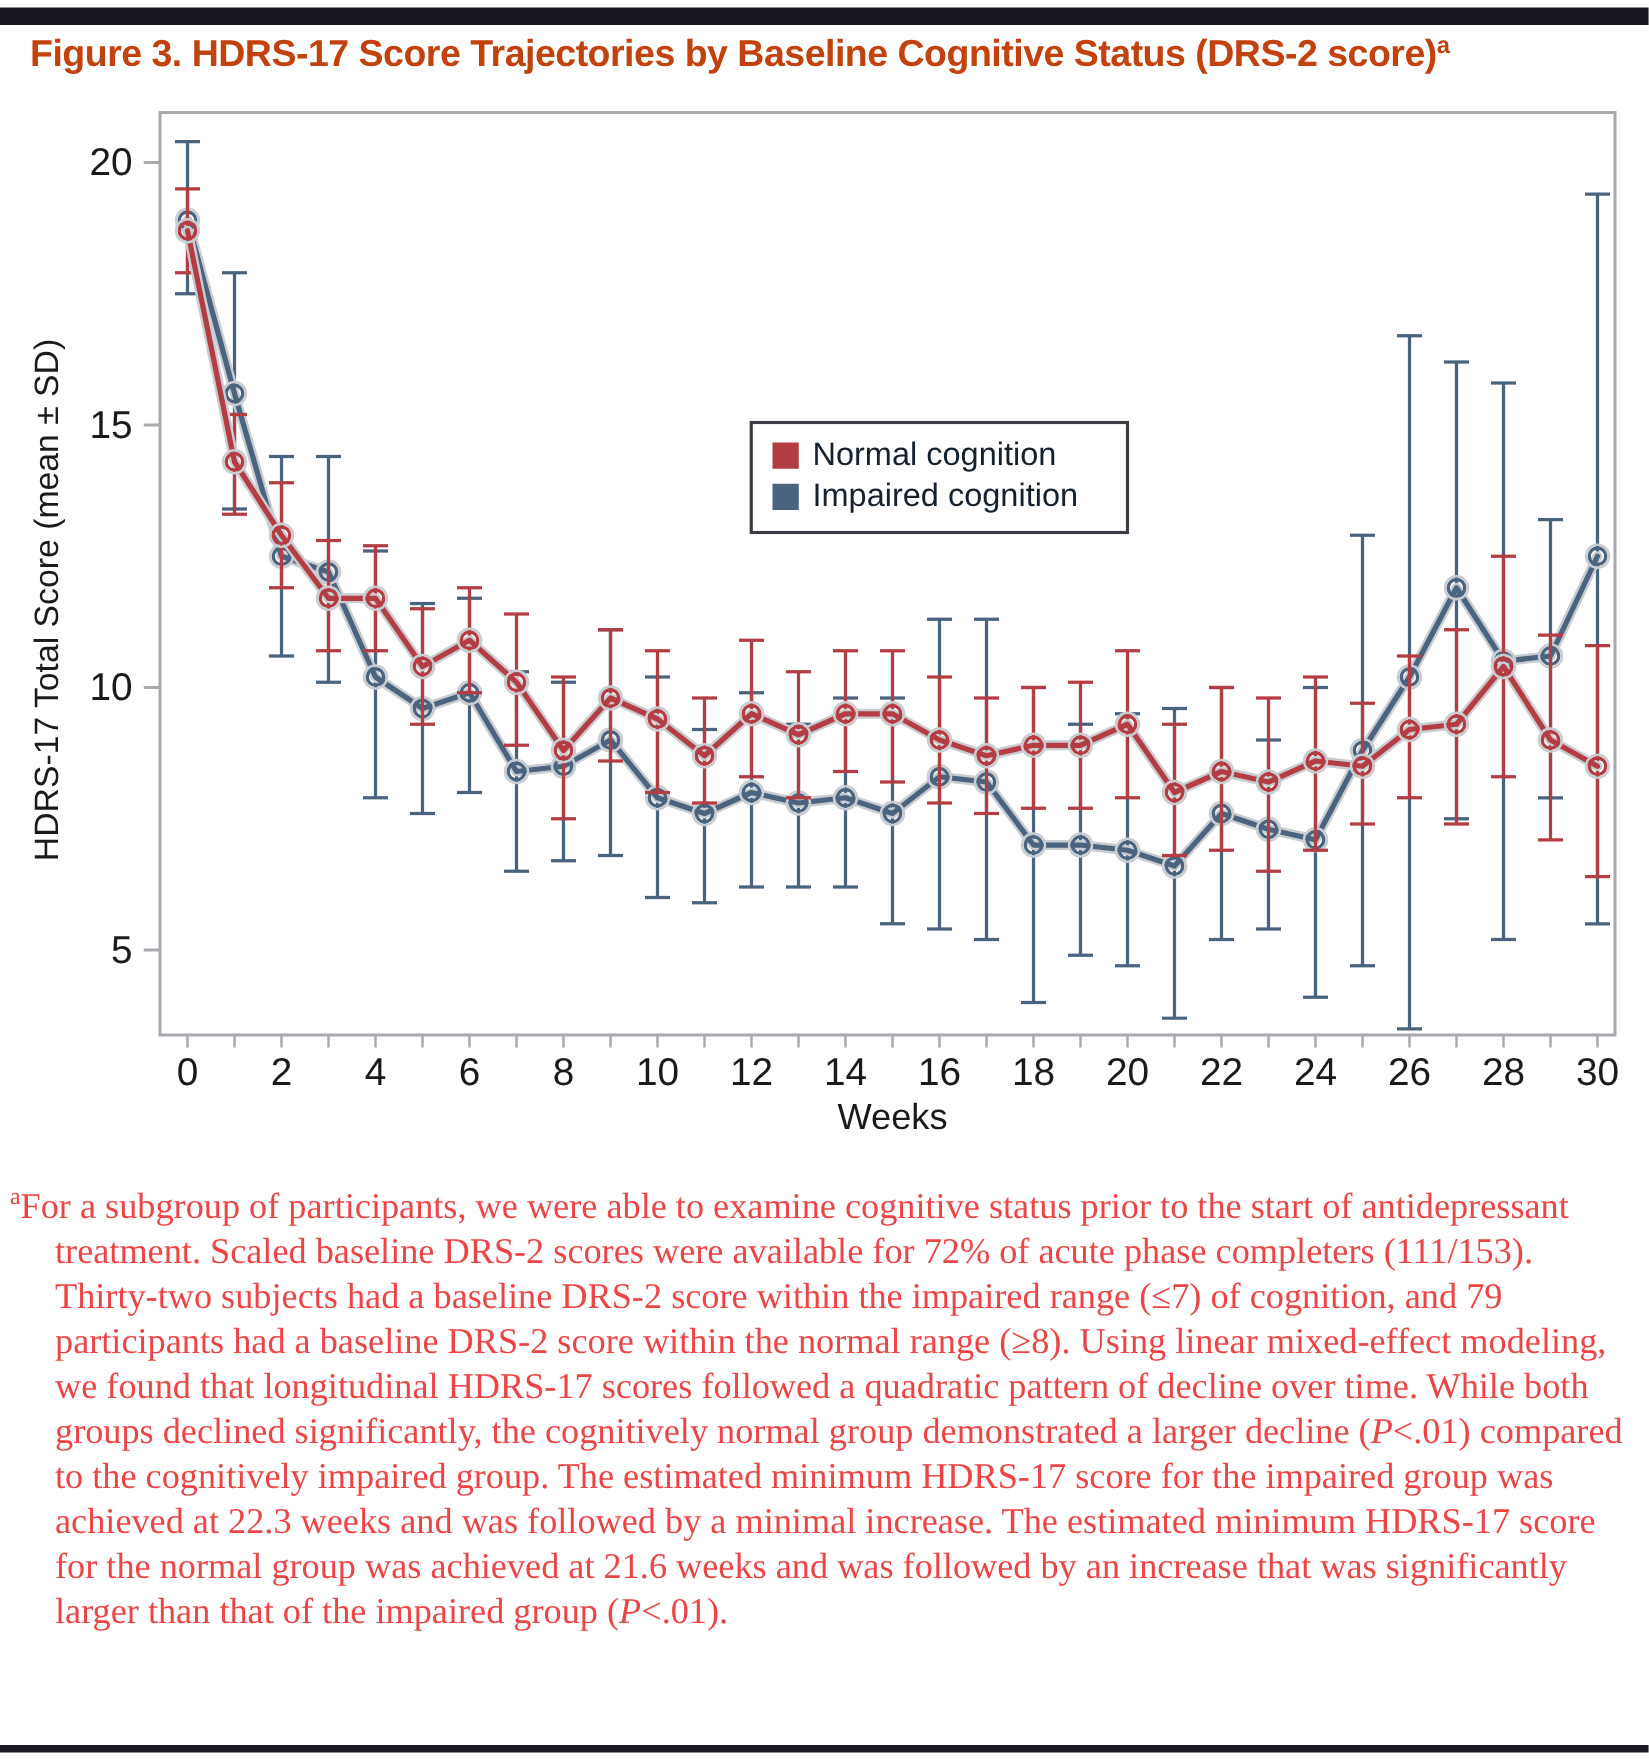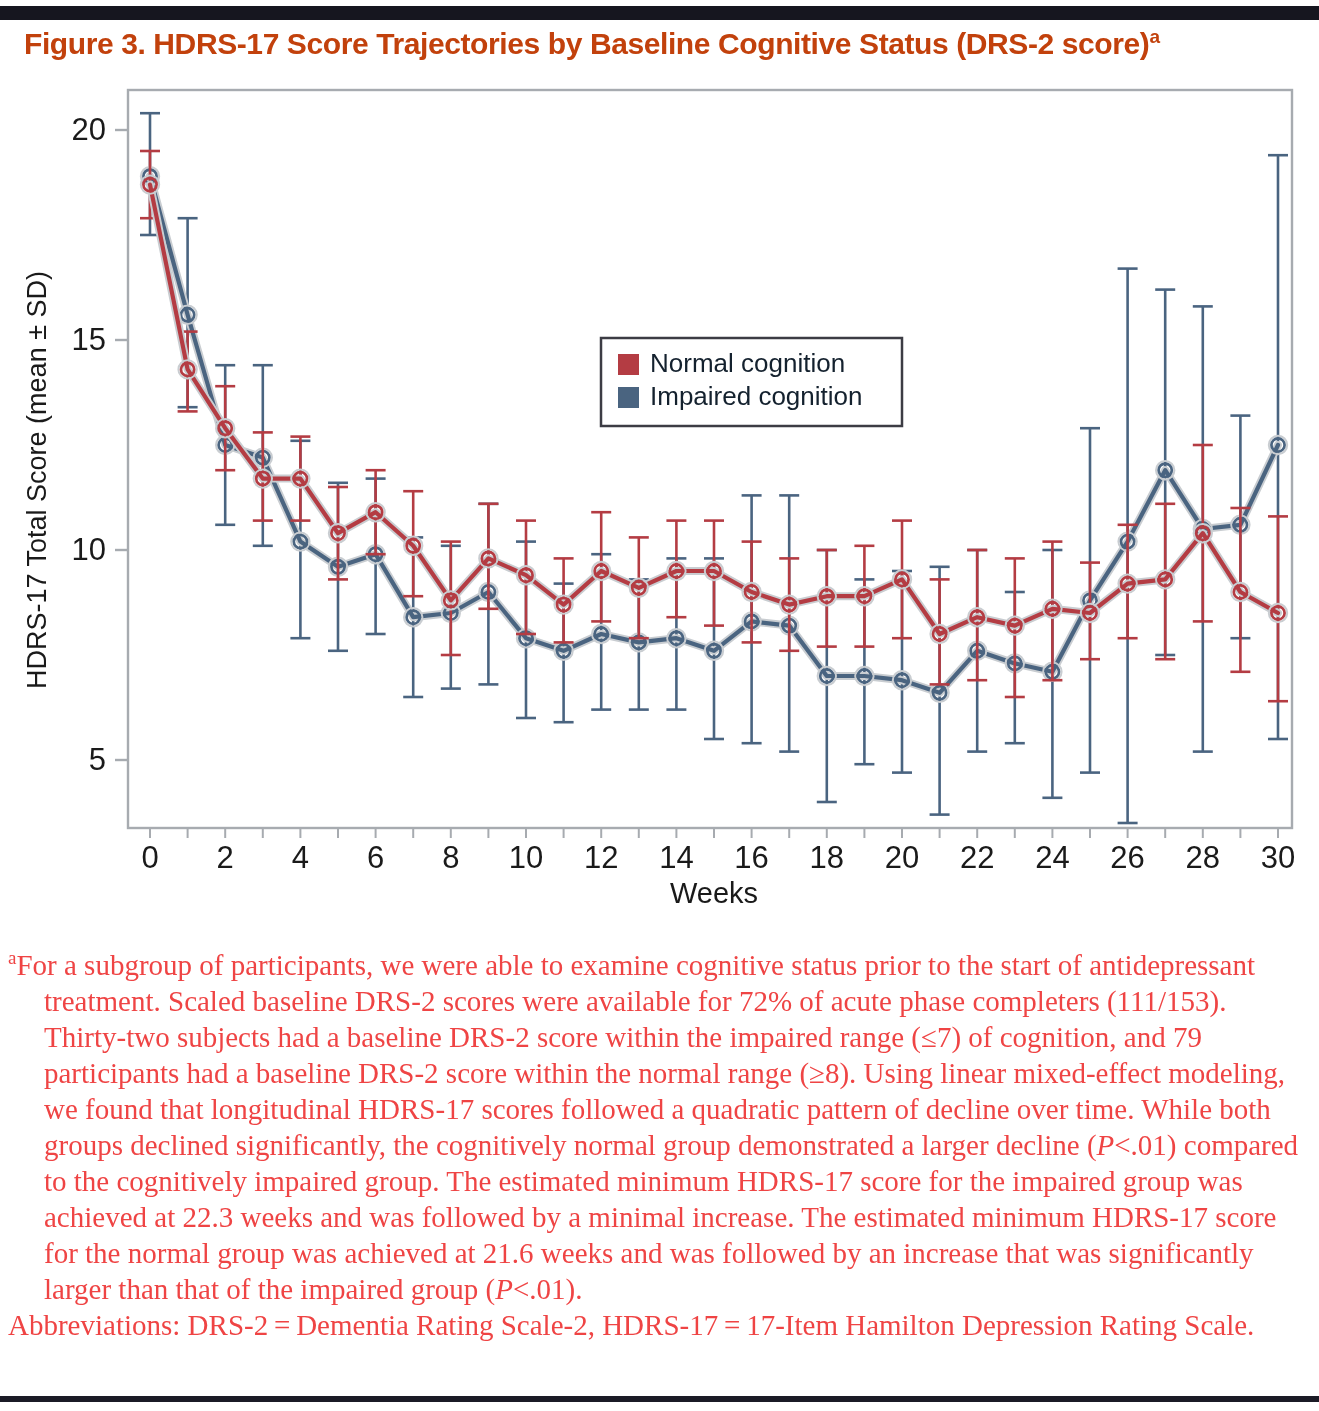--- a/index.html
+++ b/index.html
@@ -415,16 +415,15 @@
         <rect x="618" y="274" width="21" height="21" fill="#b43c43"></rect>
         <text x="650" y="292" font-size="26" fill="#14212e">Normal cognition</text>
         <rect x="618" y="307" width="21" height="21" fill="#4a6480"></rect>
         <text x="650" y="325" font-size="26" fill="#14212e">Impaired cognition</text>
       </g>
     </svg>
 </div>
 
 <div class="footnote-block">
   <p><sup id="fn-sup">a</sup><span id="fn-segments"><span>For a subgroup of participants, we were able to examine cognitive status prior to the start of antidepressant treatment. Scaled baseline DRS-2 scores were available for 72% of acute phase completers (111/153). Thirty-two subjects had a baseline DRS-2 score within the impaired range (≤7) of cognition, and 79 participants had a baseline DRS-2 score within the normal range (≥8). Using linear mixed-effect modeling, we found that longitudinal HDRS-17 scores followed a quadratic pattern of decline over time. While both groups declined significantly, the cognitively normal group demonstrated a larger decline (</span><span class="seg-italic">P</span><span>&lt;.01) compared to the cognitively impaired group. The estimated minimum HDRS-17 score for the impaired group was achieved at 22.3 weeks and was followed by a minimal increase. The estimated minimum HDRS-17 score for the normal group was achieved at 21.6 weeks and was followed by an increase that was significantly larger than that of the impaired group (</span><span class="seg-italic">P</span><span>&lt;.01).</span></span></p>
-  <p id="fn-abbrev">Abbreviations: DRS-2 = Dementia Rating Scale-2, HDRS-17 = 17-Item Hamilton Depression Rating Scale.</p>
 </div>
 
 <div class="bottombar"></div>
 
 </body></html>

